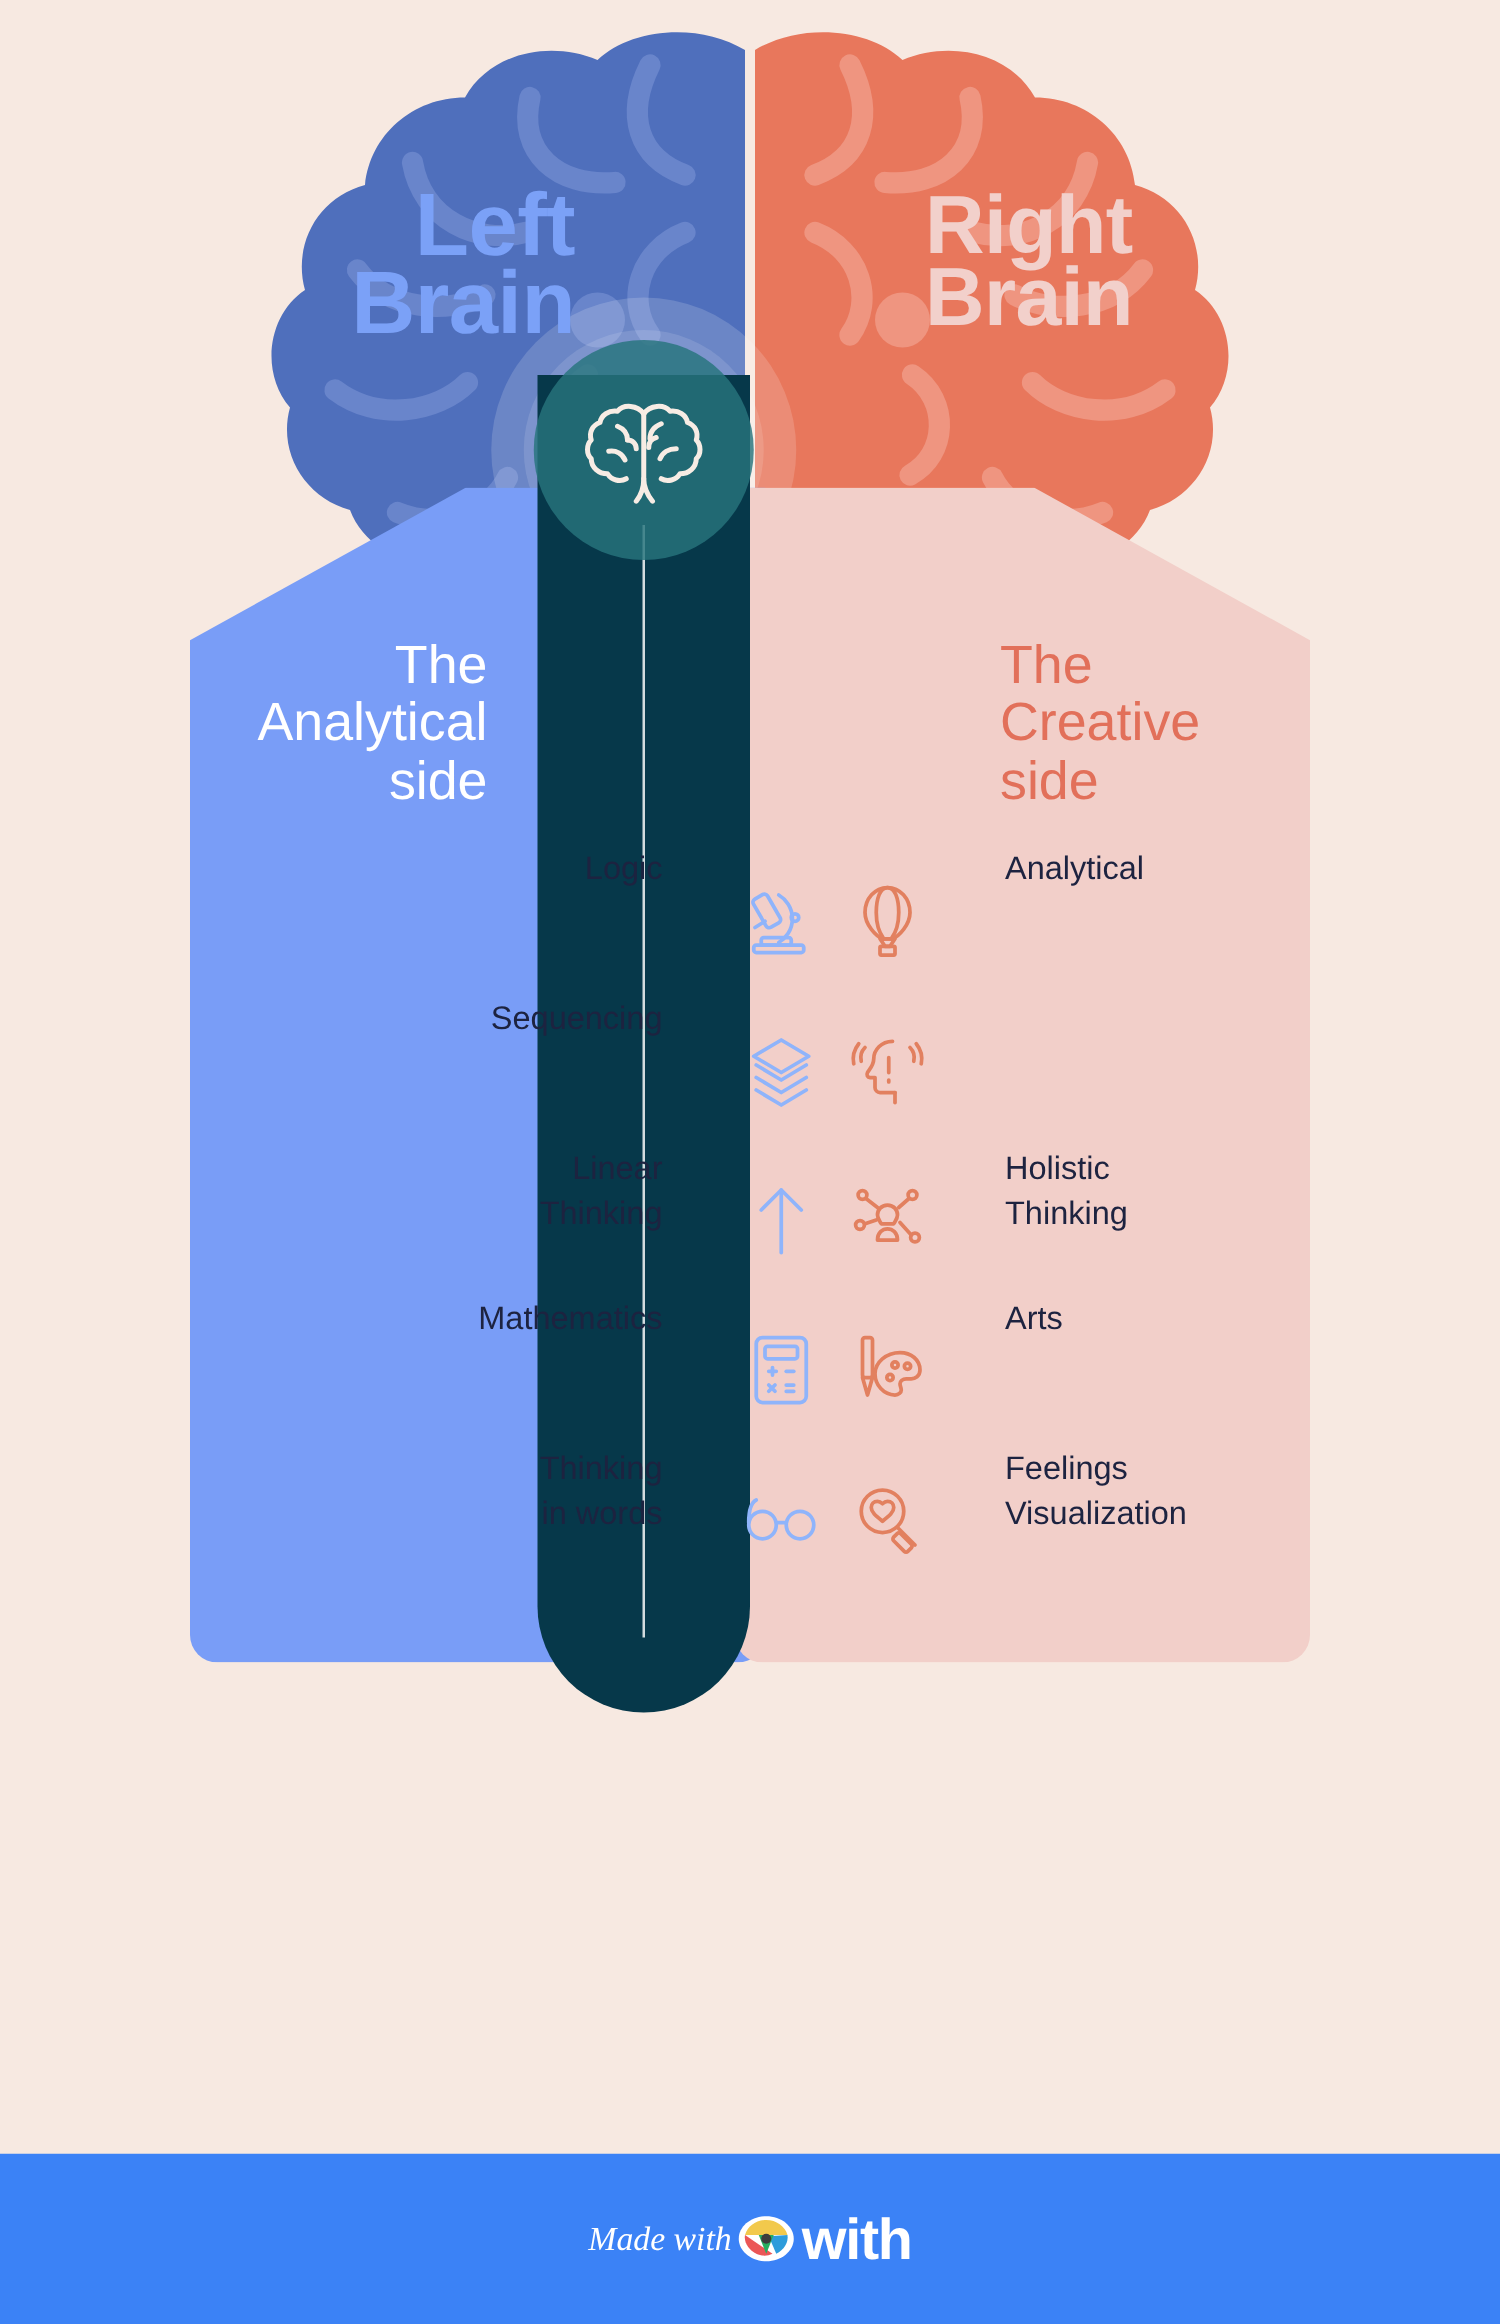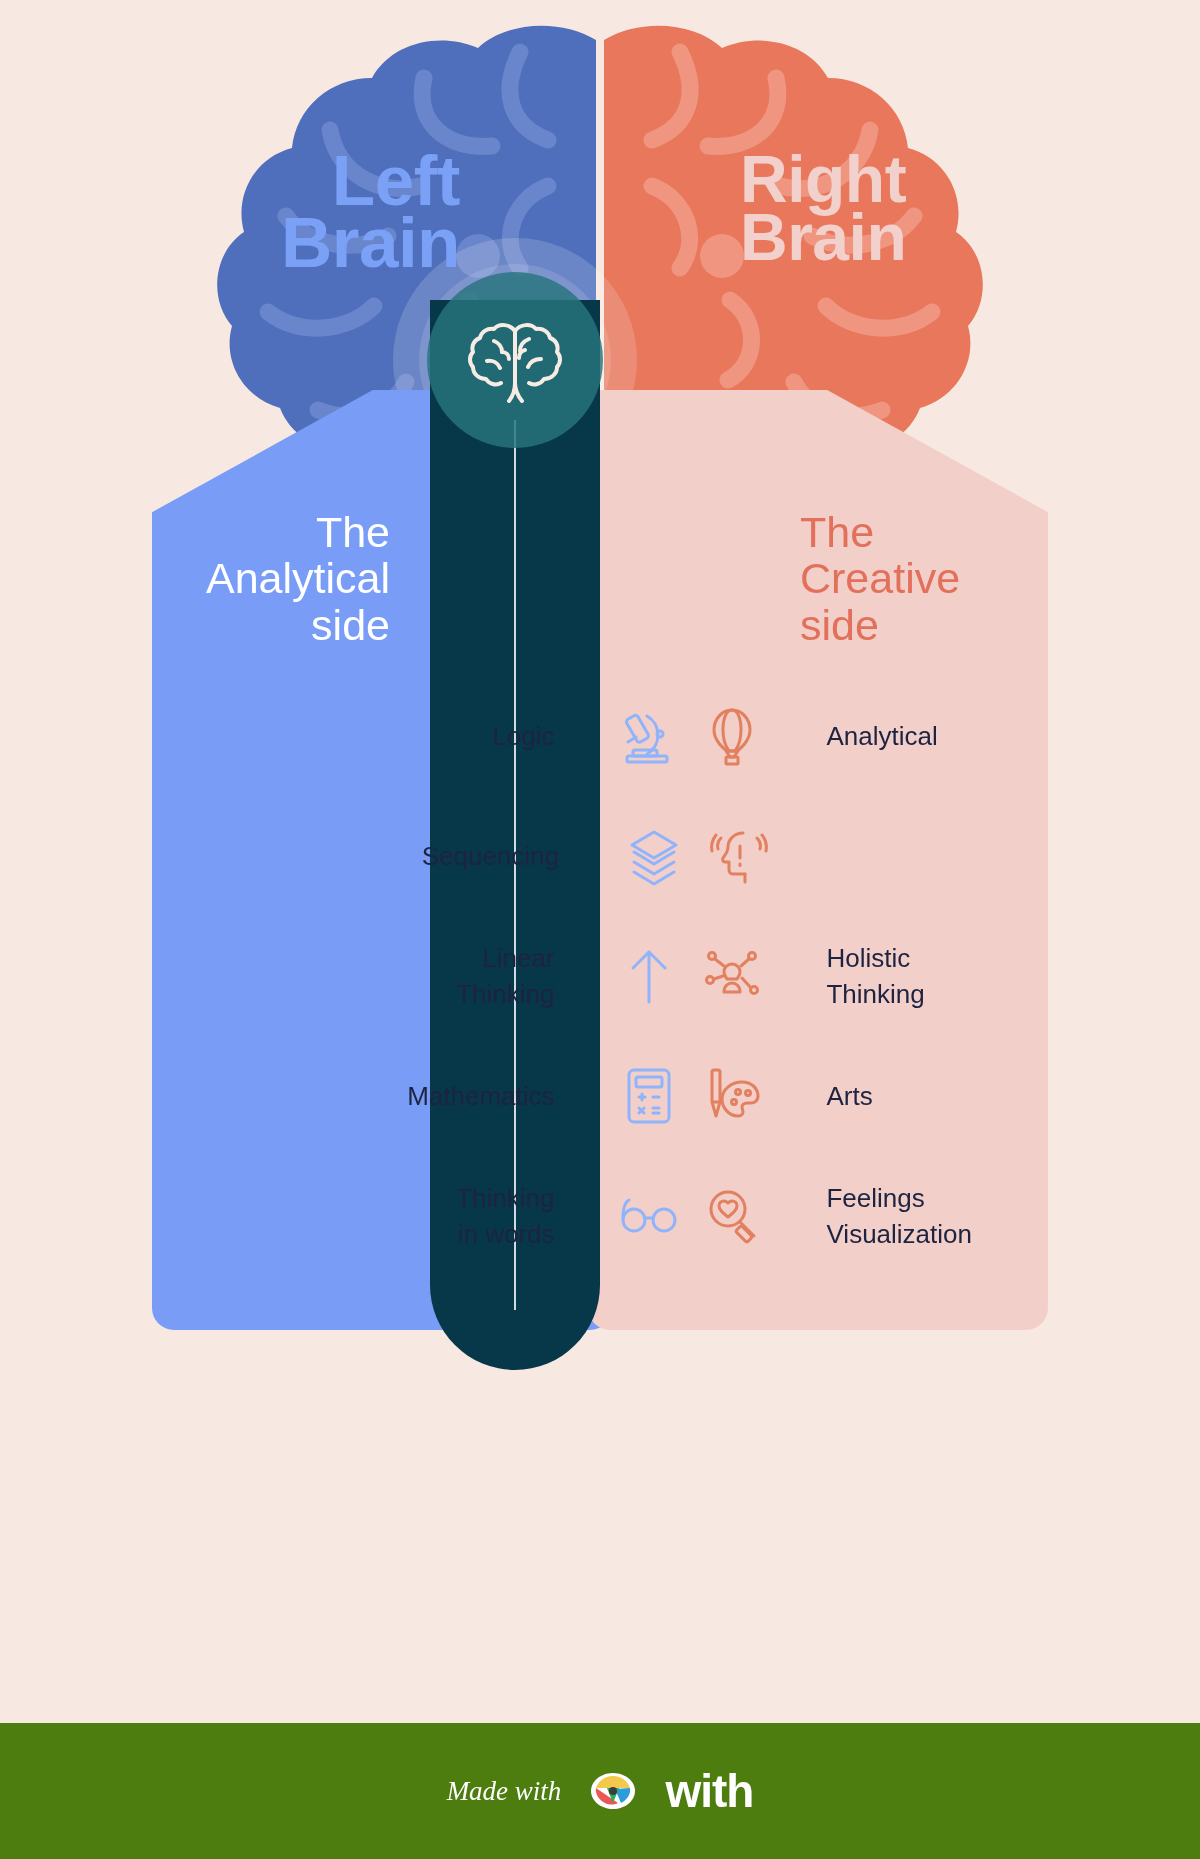--- a/index.html
+++ b/index.html
@@ -138,22 +138,20 @@
   .rows {
     position: absolute;
     left: 0;
     top: 676px;
     width: 1200px;
   }
   .row {
     position: relative;
     height: 120px;
     display: flex;
-    align-items: center;
-    padding-left: 29px;
   }
   .cell-label {
     width: 430px;
     font-size: 26px;
     line-height: 1.4;
     font-weight: 300;
     white-space: pre-line;
     color: #1d2340;
   }
   .cell-label.left {
@@ -173,25 +171,25 @@
   }
   .cell-icon svg { display: block; }
 
   
   .footer {
     position: absolute;
     left: 0;
     bottom: 0;
     width: 1200px;
     height: 136px;
-    background: #4d7c0f;
+    background: #3b82f6;
     display: flex;
     align-items: center;
     justify-content: center;
-    gap: 26px;
+    gap: 2px;
   }
   .footer-made {
     color: #ffffff;
     font-family: "Liberation Serif", serif;
     font-style: italic;
     font-size: 27px;
   }
   .footer-brand {
     color: #ffffff;
     font-size: 46px;

